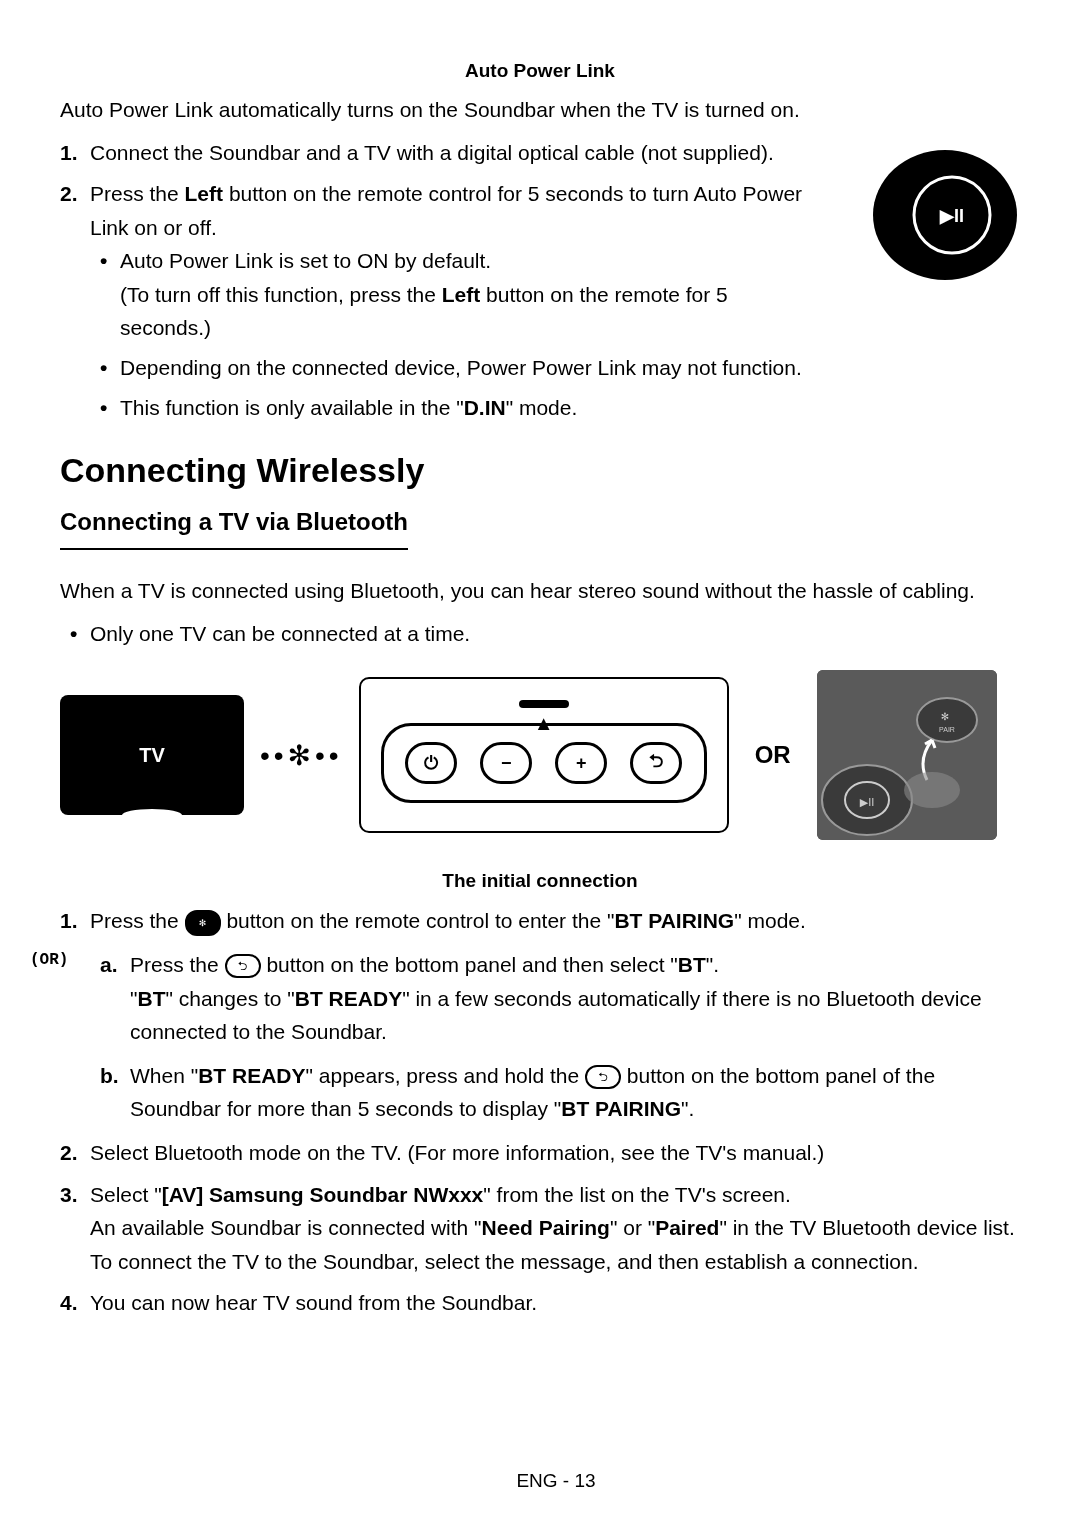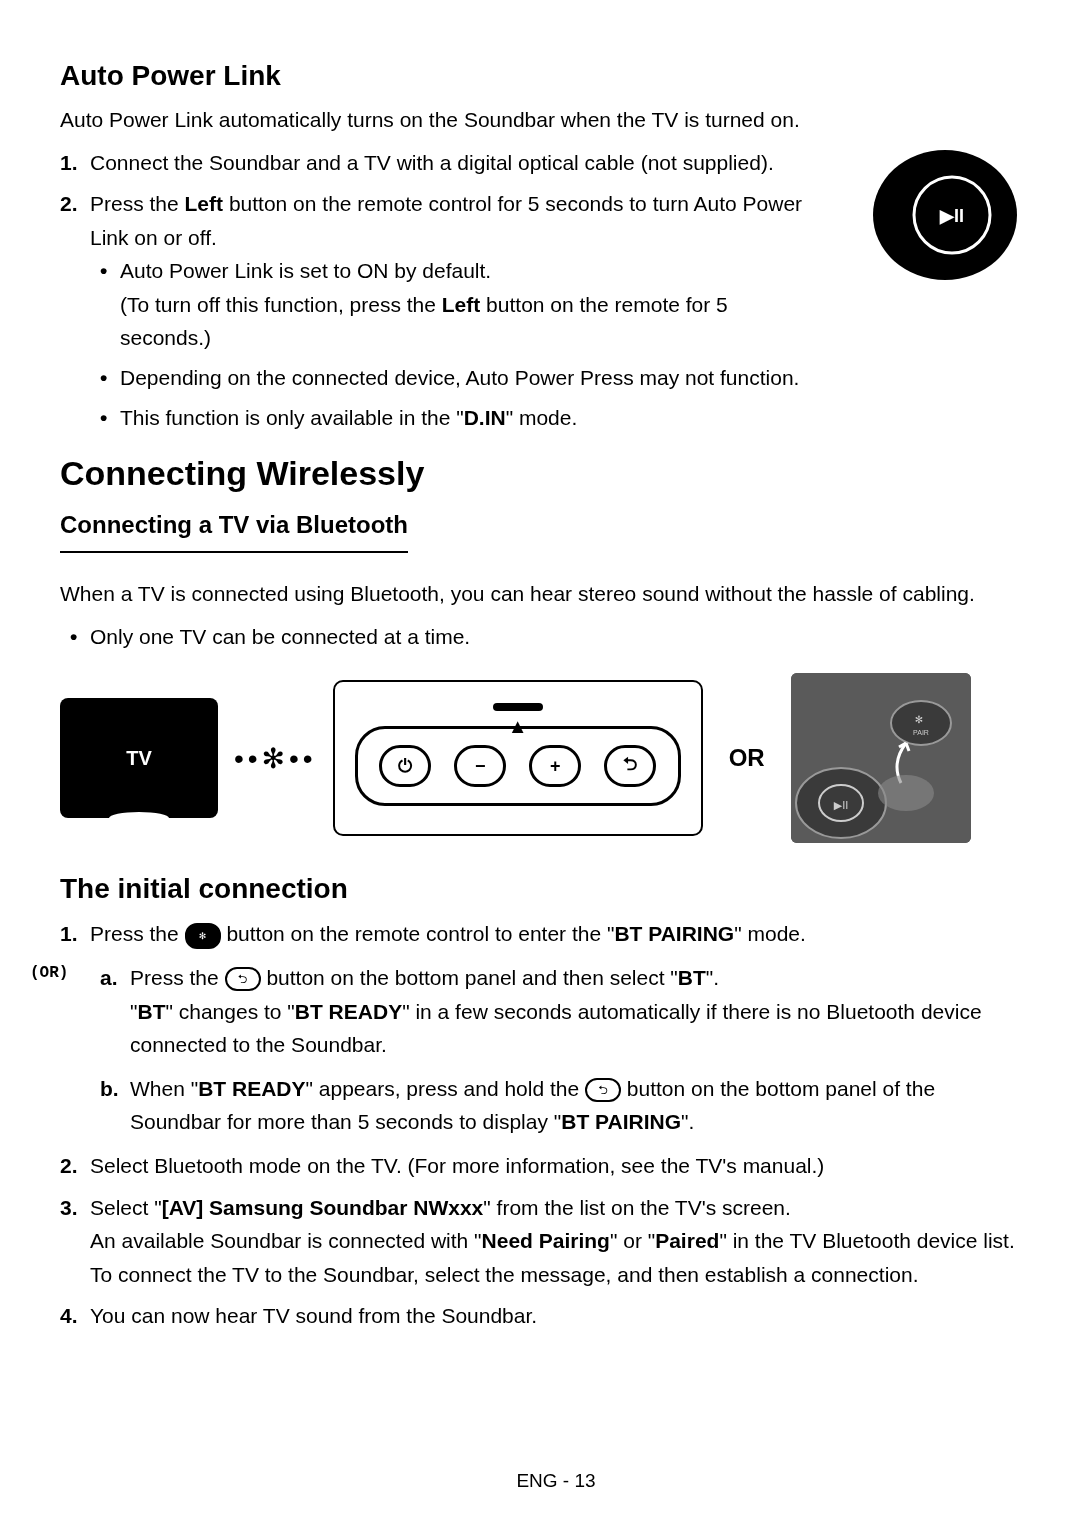--- a/index.html
+++ b/index.html
@@ -5,23 +5,24 @@
     * { margin: 0; padding: 0; box-sizing: border-box; }
     body {
       font-family: Arial, Helvetica, sans-serif;
       width: 1080px;
       height: 1532px;
       padding: 60px 60px 40px 60px;
       color: #000;
       position: relative;
     }
     h3.section-heading {
-      font-size: 28px;
+      font-size: 19px;
       font-weight: bold;
       margin-bottom: 12px;
+      text-align: center;
     }
     p.body-text {
       font-size: 21px;
       line-height: 1.5;
       margin-bottom: 10px;
       margin-top: 9px;
     }
     ol.numbered {
       list-style: none;
       padding-left: 30px;
@@ -50,21 +51,21 @@
     ul.bullet > li::before {
       content: "•";
       position: absolute;
       left: -20px;
       font-weight: bold;
     }
     .bold { font-weight: bold; }
     h2.main-heading {
       font-size: 34px;
       font-weight: bold;
-      margin-top: 20px;
+      margin-top: 27px;
       margin-bottom: 18px;
     }
     h3.sub-heading-underline {
       font-size: 24px;
       font-weight: bold;
       display: inline-block;
       border-bottom: 2px solid #000;
       padding-bottom: 12px;
       margin-bottom: 16px;
     }
@@ -75,21 +76,21 @@
       width: 150px;
       height: 150px;
     }
     .diagram-row {
       display: flex;
       align-items: center;
       gap: 16px;
       margin: 20px 0 30px 0;
     }
     .tv-box {
-      width: 158px;
+      width: 184px;
       height: 120px;
       background: #000;
       border-radius: 8px;
       position: relative;
       display: flex;
       align-items: center;
       justify-content: center;
       color: #fff;
       font-weight: bold;
       font-size: 20px;
@@ -249,21 +250,21 @@
       <span>Connect the Soundbar and a TV with a digital optical cable (not supplied).</span>
     </li>
     <li style="padding-right: 200px;">
       <span class="num">2.</span>
       <span>Press the </span><span class="bold">Left</span><span> button on the remote control for 5 seconds to turn Auto Power Link on or off.</span>
       <ul class="bullet">
         <li>
           <span>Auto Power Link is set to ON by default.</span><br>
           <span>(To turn off this function, press the </span><span class="bold">Left</span><span> button on the remote for 5 seconds.)</span>
         </li>
-        <li>Depending on the connected device, Auto Power Press may not function.</li>
+        <li>Depending on the connected device, Power Power Link may not function.</li>
         <li>
           <span>This function is only available in the "</span><span class="bold">D.IN</span><span>" mode.</span>
         </li>
       </ul>
     </li>
   </ol>
 </div>
 
 
 <h2 class="main-heading">Connecting Wirelessly</h2>

